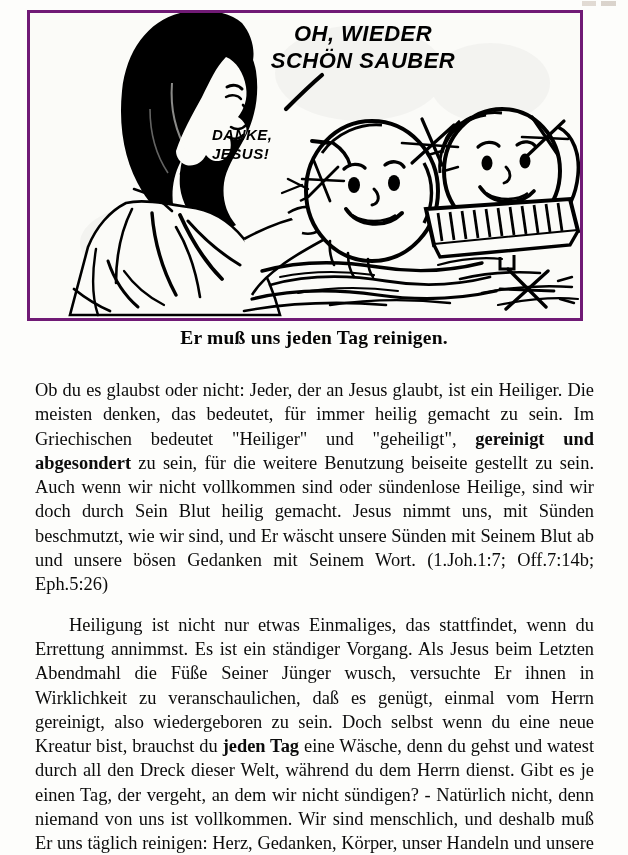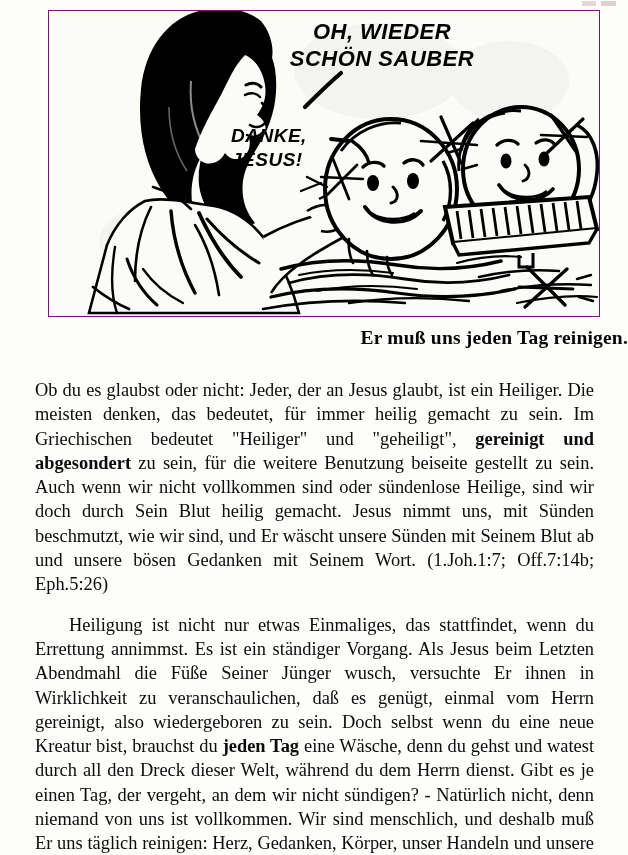--- a/index.html
+++ b/index.html
@@ -23,25 +23,25 @@
     left: 582px;
     width: 34px;
     height: 5px;
     background: linear-gradient(90deg,#d8cfc6 0 40%,#fdfdfb 40% 55%,#cfc6bd 55% 100%);
     opacity: .75;
   }
 
   
   .panel {
     position: absolute;
-    left: 48px;
+    left: 27px;
     top: 10px;
     width: 550px;
     height: 305px;
-    border: 1px solid #701a75;
+    border: 3px solid #701a75;
     background: #fef9c3;
     overflow: hidden;
   }
   .panel svg { display: block; width: 100%; height: 100%; }
 
   .bubble-text {
     position: absolute;
     font-family: "Liberation Sans", sans-serif;
     font-weight: bold;
     font-style: italic;
@@ -53,32 +53,32 @@
   .bubble-main {
     left: 218px;
     top: 8px;
     font-size: 22px;
     text-align: center;
     width: 230px;
   }
   .bubble-thanks {
     left: 182px;
     top: 113px;
-    font-size: 19px;
+    font-size: 15px;
     font-weight: bold;
     line-height: 1.25;
   }
 
   
   .headline {
     position: absolute;
     left: 0;
     top: 327px;
     width: 628px;
-    text-align: right;
+    text-align: center;
     font-family: "Liberation Serif", serif;
     font-weight: bold;
     font-size: 19.5px;
     color: #050505;
     letter-spacing: .2px;
   }
 
   .body {
     position: absolute;
     left: 19px;

